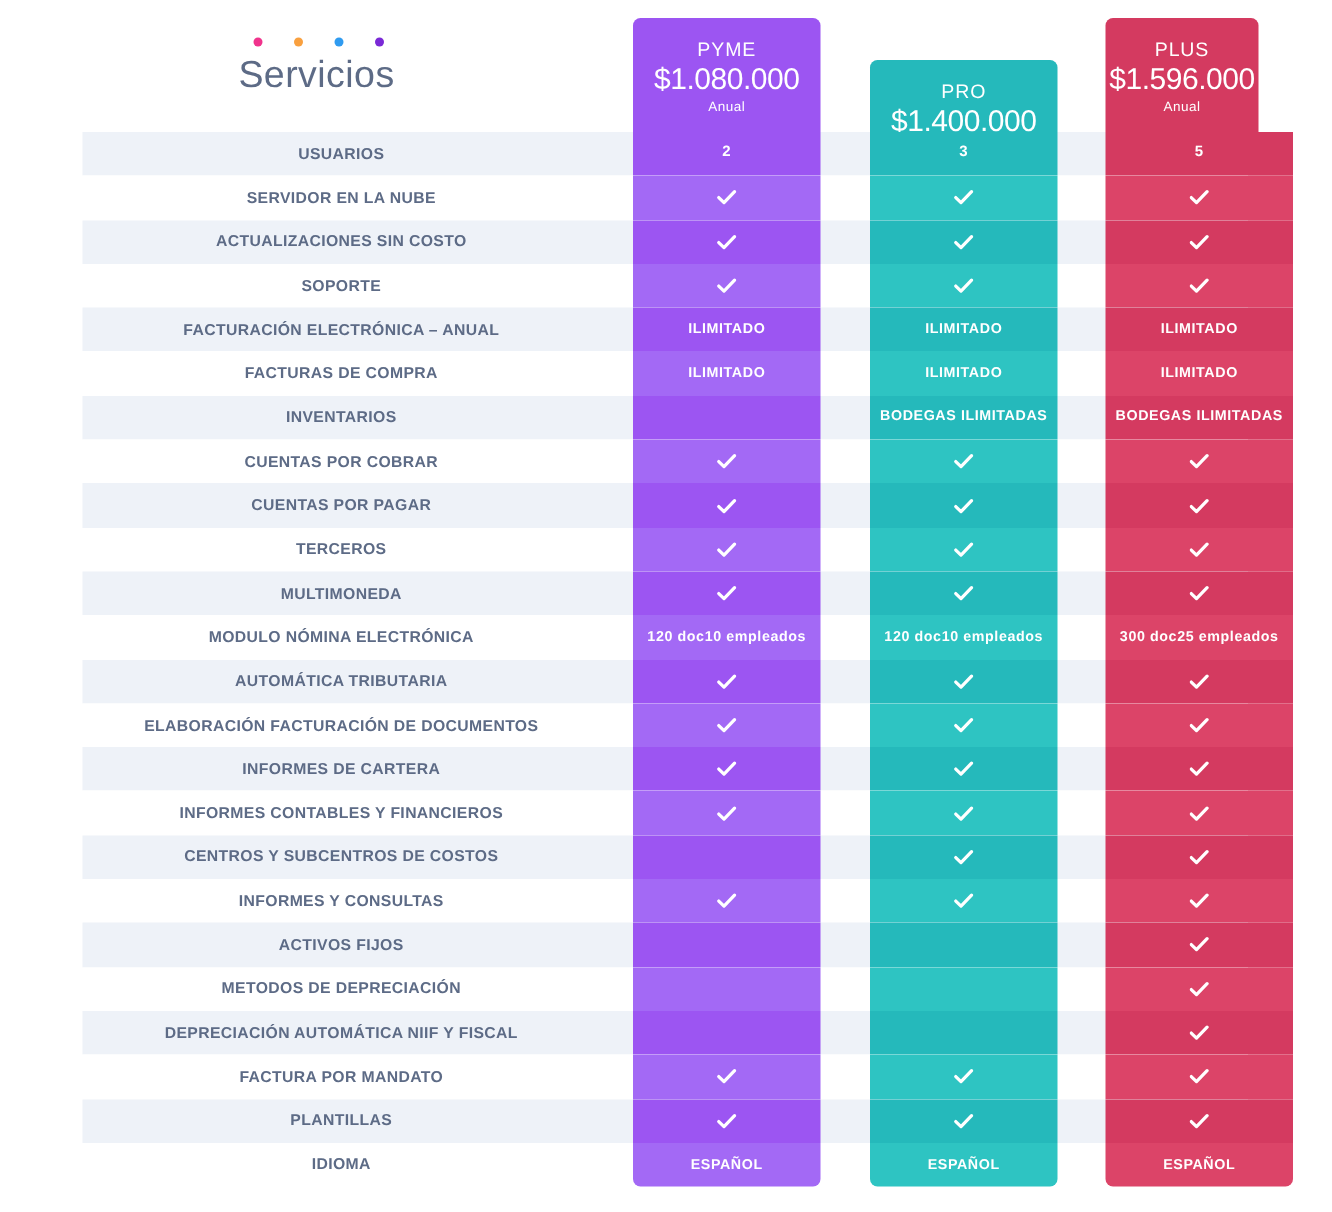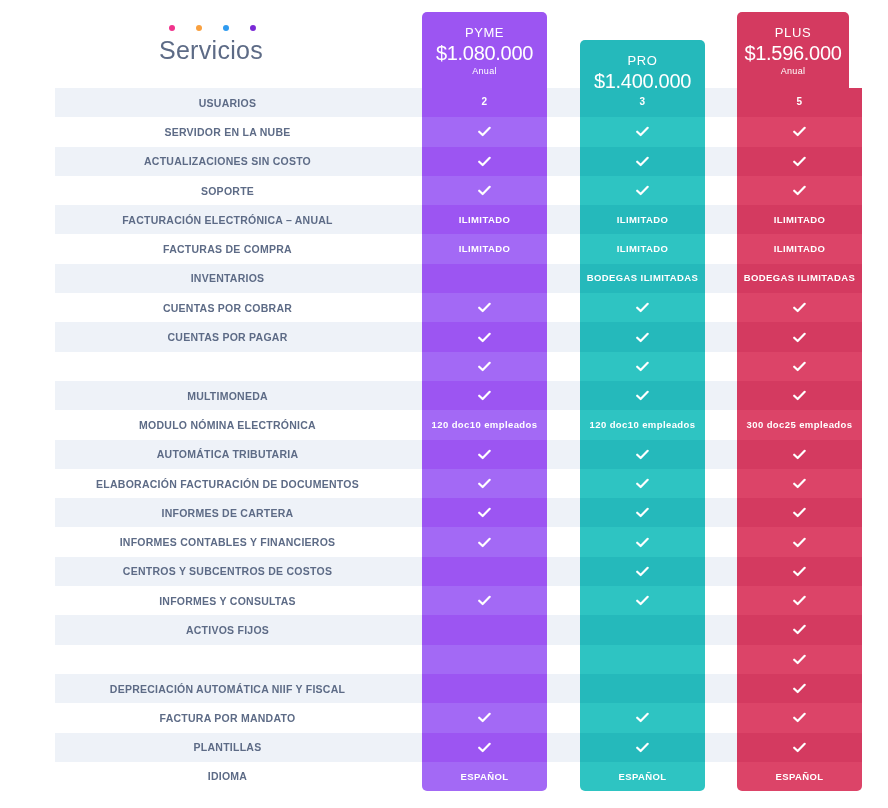--- a/index.html
+++ b/index.html
@@ -174,21 +174,21 @@
       <div class="plan-head" style="left: 422px; width: 125px; background: rgb(156, 85, 242);">
         <div class="plan-name">PYME</div>
         <div class="plan-price">$1.080.000</div>
         <div class="plan-period">Anual</div>
       </div>
       <div class="plan-head" style="left: 580px; width: 125px; background: rgb(37, 185, 187); margin-top: 28px;">
         <div class="plan-name">PRO</div>
         <div class="plan-price">$1.400.000</div>
         <div class="plan-period">Anual</div>
       </div>
-      <div class="plan-head" style="left: 737px; width: 112px; background: rgb(212, 58, 96);">
+      <div class="plan-head" style="left: 737px; width: 102px; background: rgb(212, 58, 96);">
         <div class="plan-name">PLUS</div>
         <div class="plan-price">$1.596.000</div>
         <div class="plan-period">Anual</div>
       </div>
     </div>
 
   <div class="table-body" id="table-body">
       <div class="row alt">
         <div class="row-stripe"></div>
         <div class="row-label">USUARIOS</div>
@@ -329,20 +329,21 @@
           </svg>
         </div>
         <div class="cell" style="left: 737px; width: 125px; background: rgb(212, 58, 96);">
           <svg class="check" viewBox="0 0 24 24">
             <path d="M2.2 12.4 L8.6 18.6 L21.6 5.2" fill="none" stroke="#ffffff" stroke-width="4" stroke-linecap="round" stroke-linejoin="round"></path>
           </svg>
         </div>
       </div>
       <div class="row plain">
         <div class="row-stripe"></div>
+        <div class="row-label">TERCEROS</div>
         <div class="cell" style="left: 422px; width: 125px; background: rgb(163, 105, 245);">
           <svg class="check" viewBox="0 0 24 24">
             <path d="M2.2 12.4 L8.6 18.6 L21.6 5.2" fill="none" stroke="#ffffff" stroke-width="4" stroke-linecap="round" stroke-linejoin="round"></path>
           </svg>
         </div>
         <div class="cell" style="left: 580px; width: 125px; background: rgb(46, 196, 194);">
           <svg class="check" viewBox="0 0 24 24">
             <path d="M2.2 12.4 L8.6 18.6 L21.6 5.2" fill="none" stroke="#ffffff" stroke-width="4" stroke-linecap="round" stroke-linejoin="round"></path>
           </svg>
         </div>
@@ -503,20 +504,21 @@
         <div class="cell" style="left: 422px; width: 125px; background: rgb(156, 85, 242);"></div>
         <div class="cell" style="left: 580px; width: 125px; background: rgb(37, 185, 187);"></div>
         <div class="cell" style="left: 737px; width: 125px; background: rgb(212, 58, 96);">
           <svg class="check" viewBox="0 0 24 24">
             <path d="M2.2 12.4 L8.6 18.6 L21.6 5.2" fill="none" stroke="#ffffff" stroke-width="4" stroke-linecap="round" stroke-linejoin="round"></path>
           </svg>
         </div>
       </div>
       <div class="row plain">
         <div class="row-stripe"></div>
+        <div class="row-label">METODOS DE DEPRECIACIÓN</div>
         <div class="cell" style="left: 422px; width: 125px; background: rgb(163, 105, 245);"></div>
         <div class="cell" style="left: 580px; width: 125px; background: rgb(46, 196, 194);"></div>
         <div class="cell" style="left: 737px; width: 125px; background: rgb(220, 68, 104);">
           <svg class="check" viewBox="0 0 24 24">
             <path d="M2.2 12.4 L8.6 18.6 L21.6 5.2" fill="none" stroke="#ffffff" stroke-width="4" stroke-linecap="round" stroke-linejoin="round"></path>
           </svg>
         </div>
       </div>
       <div class="row alt">
         <div class="row-stripe"></div>

